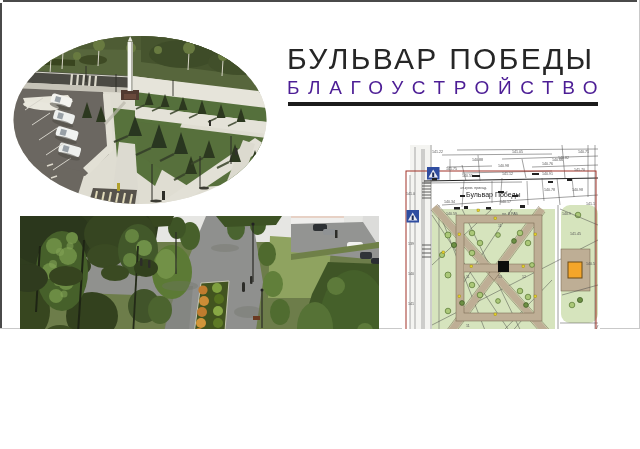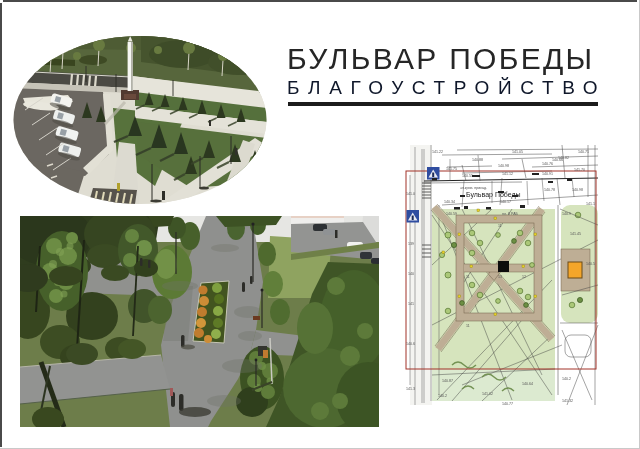--- a/index.html
+++ b/index.html
@@ -1,23 +1,23 @@
 <!DOCTYPE html>
 <html><head><meta charset="utf-8">
 <style>
   html,body{margin:0;padding:0;background:#fff}
-  #page{position:relative;width:640px;height:449px;background:#ffffff;overflow:hidden;
+  #page{position:relative;width:640px;height:329px;background:#ffffff;overflow:hidden;
         font-family:"Liberation Sans",sans-serif;}
   .abs{position:absolute}
   #bl{position:absolute;left:0;top:3px;width:2px;height:444px;background:#4a4a4a}
   #bt{position:absolute;left:3px;top:0;width:634px;height:2px;background:#4a4a4a}
   #br{position:absolute;right:0;top:0;width:1px;height:449px;background:#c9c9c9}
   #bb{position:absolute;left:0;bottom:0;width:640px;height:1px;background:#c9c9c9}
   #title1{position:absolute;left:287px;top:42px;font-size:30px;color:#262626;letter-spacing:2.3px;white-space:nowrap}
-  #title2{position:absolute;left:287px;top:77px;font-size:19px;color:#0f172a;letter-spacing:8.6px;white-space:nowrap}
+  #title2{position:absolute;left:287px;top:77px;font-size:19px;color:#4c1d95;letter-spacing:8.6px;white-space:nowrap}
   #rule{position:absolute;left:288px;top:102px;width:310px;height:4px;background:#1c1c1c}
   #list{position:absolute;left:286px;top:119px;font-size:11.5px;line-height:14px;color:#3a3a3a;letter-spacing:0.4px}
 </style></head>
 <body>
 <div id="page">
   <div id="bl"></div>
     <div id="bt"></div>
     <div id="br"></div>
     <div id="bb"></div>
 

